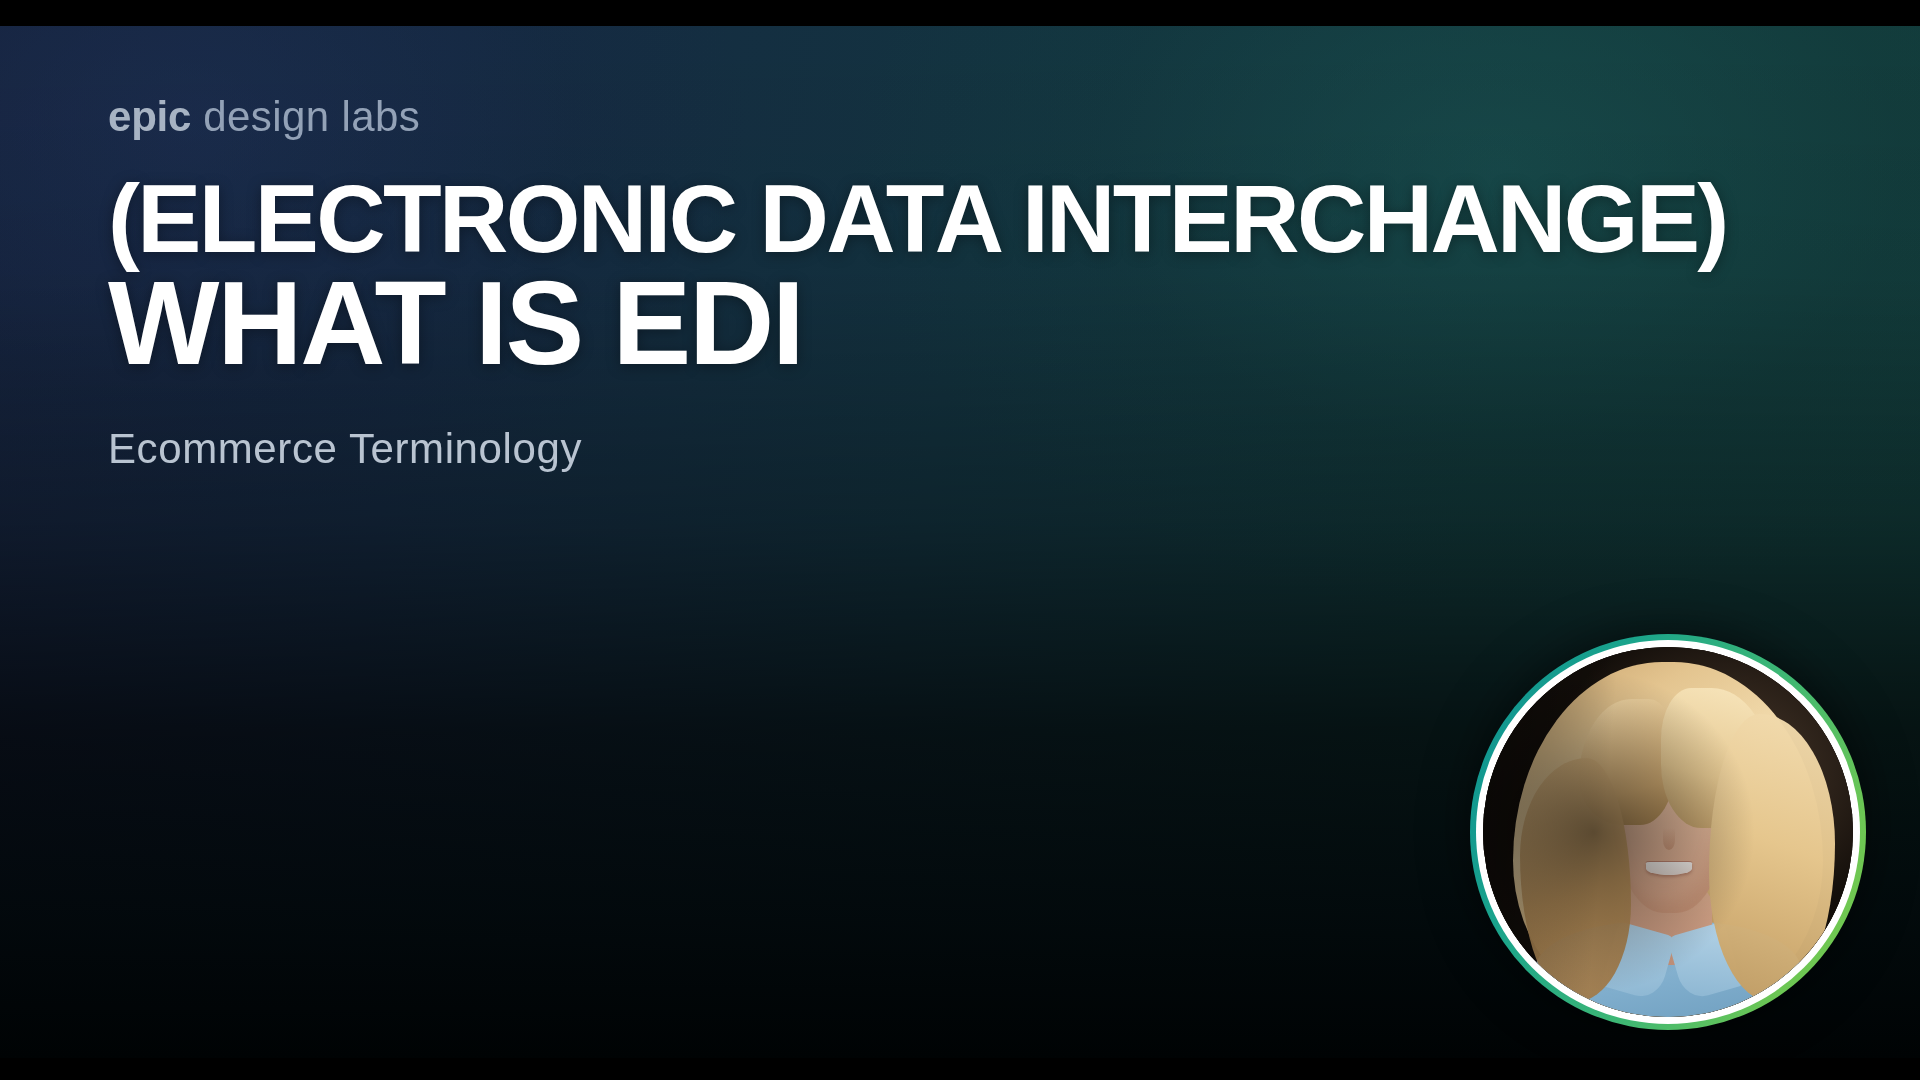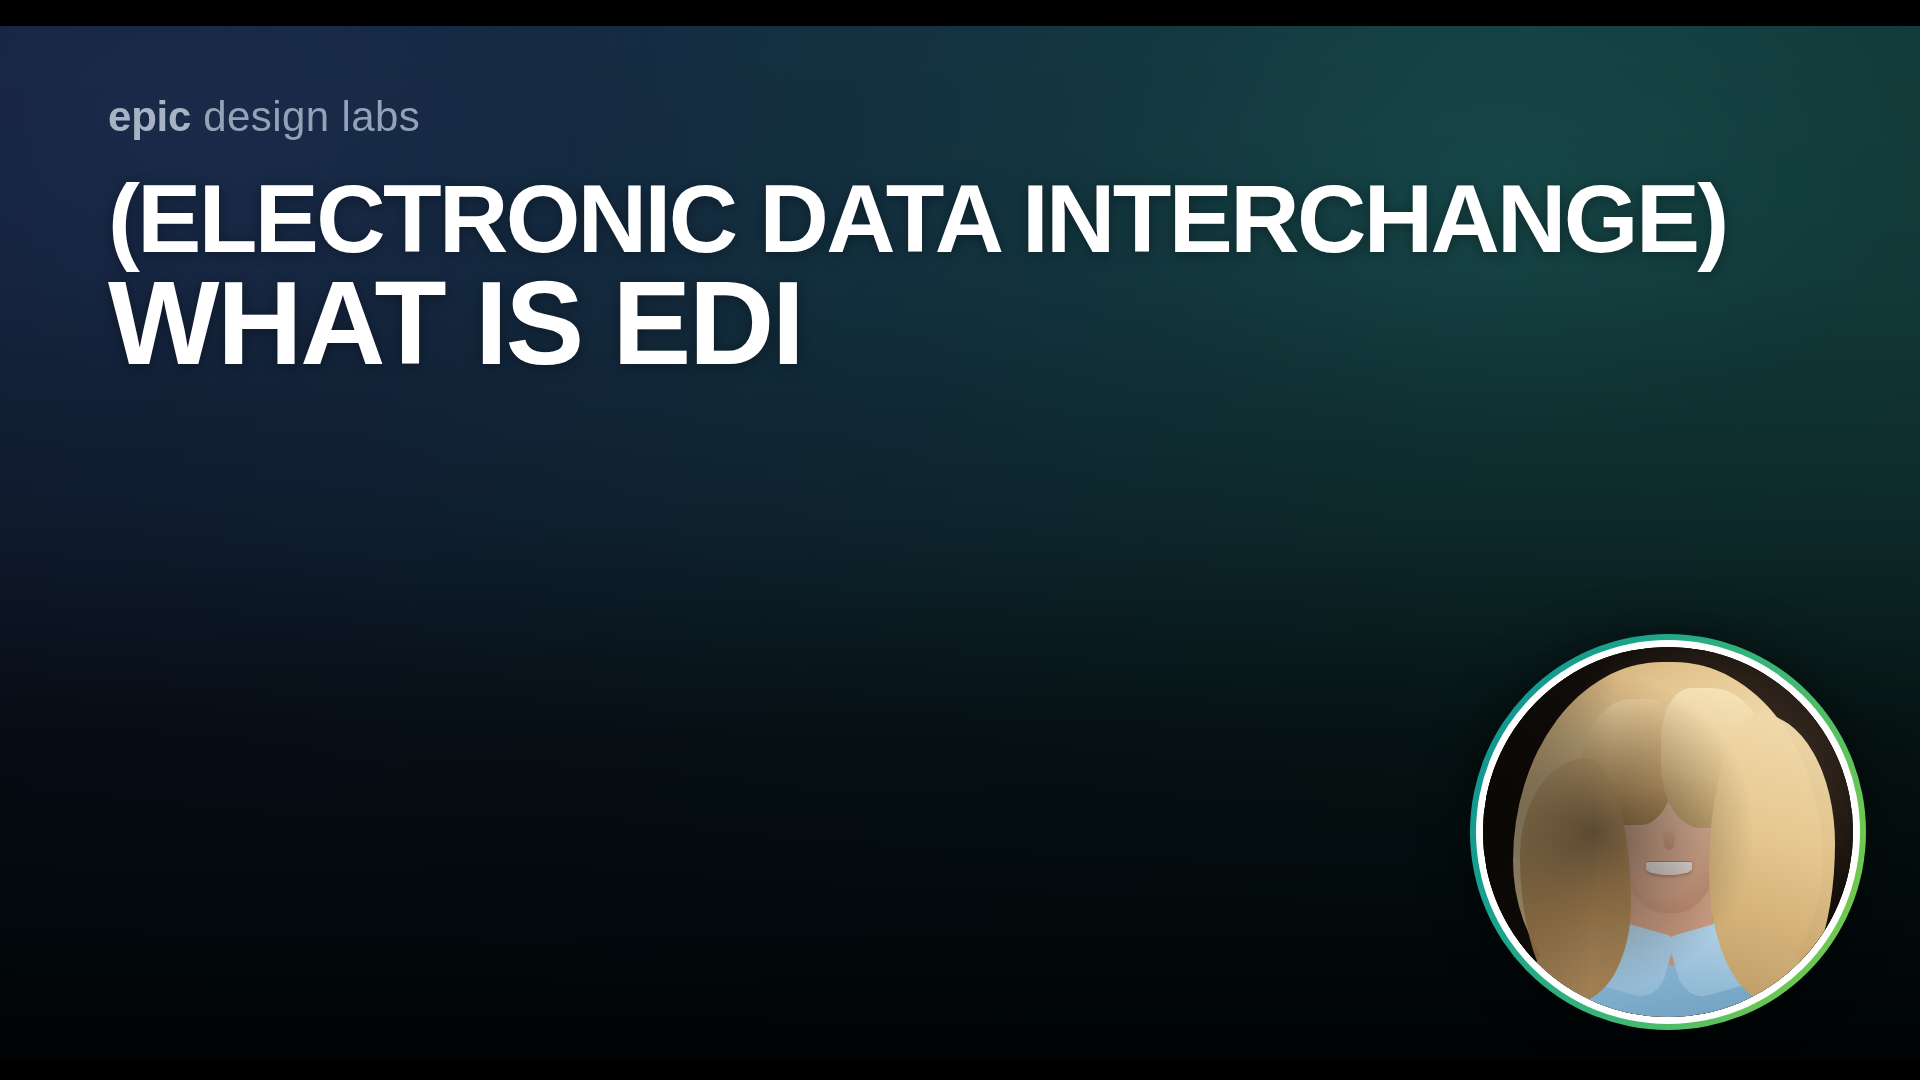--- a/index.html
+++ b/index.html
@@ -327,20 +327,21 @@
 
     <div class="brand">
       <span class="brand-epic">epic</span><span class="brand-rest"> design labs</span>
     </div>
 
     <h1 class="headline">
       <span class="hl-line hl-line-2">(ELECTRONIC DATA INTERCHANGE)</span>
       <span class="hl-line hl-line-1">WHAT IS EDI</span>
     </h1>
 
+    <div class="subtitle">Ecommerce Terminology</div>
 
   </div>
 
   <div class="avatar">
     <div class="avatar-inner-ring">
       <div class="avatar-photo">
         <div class="p-bg"></div>
         <div class="p-hair-back"></div>
         <div class="p-shirt"></div>
         <div class="p-neck"></div>

